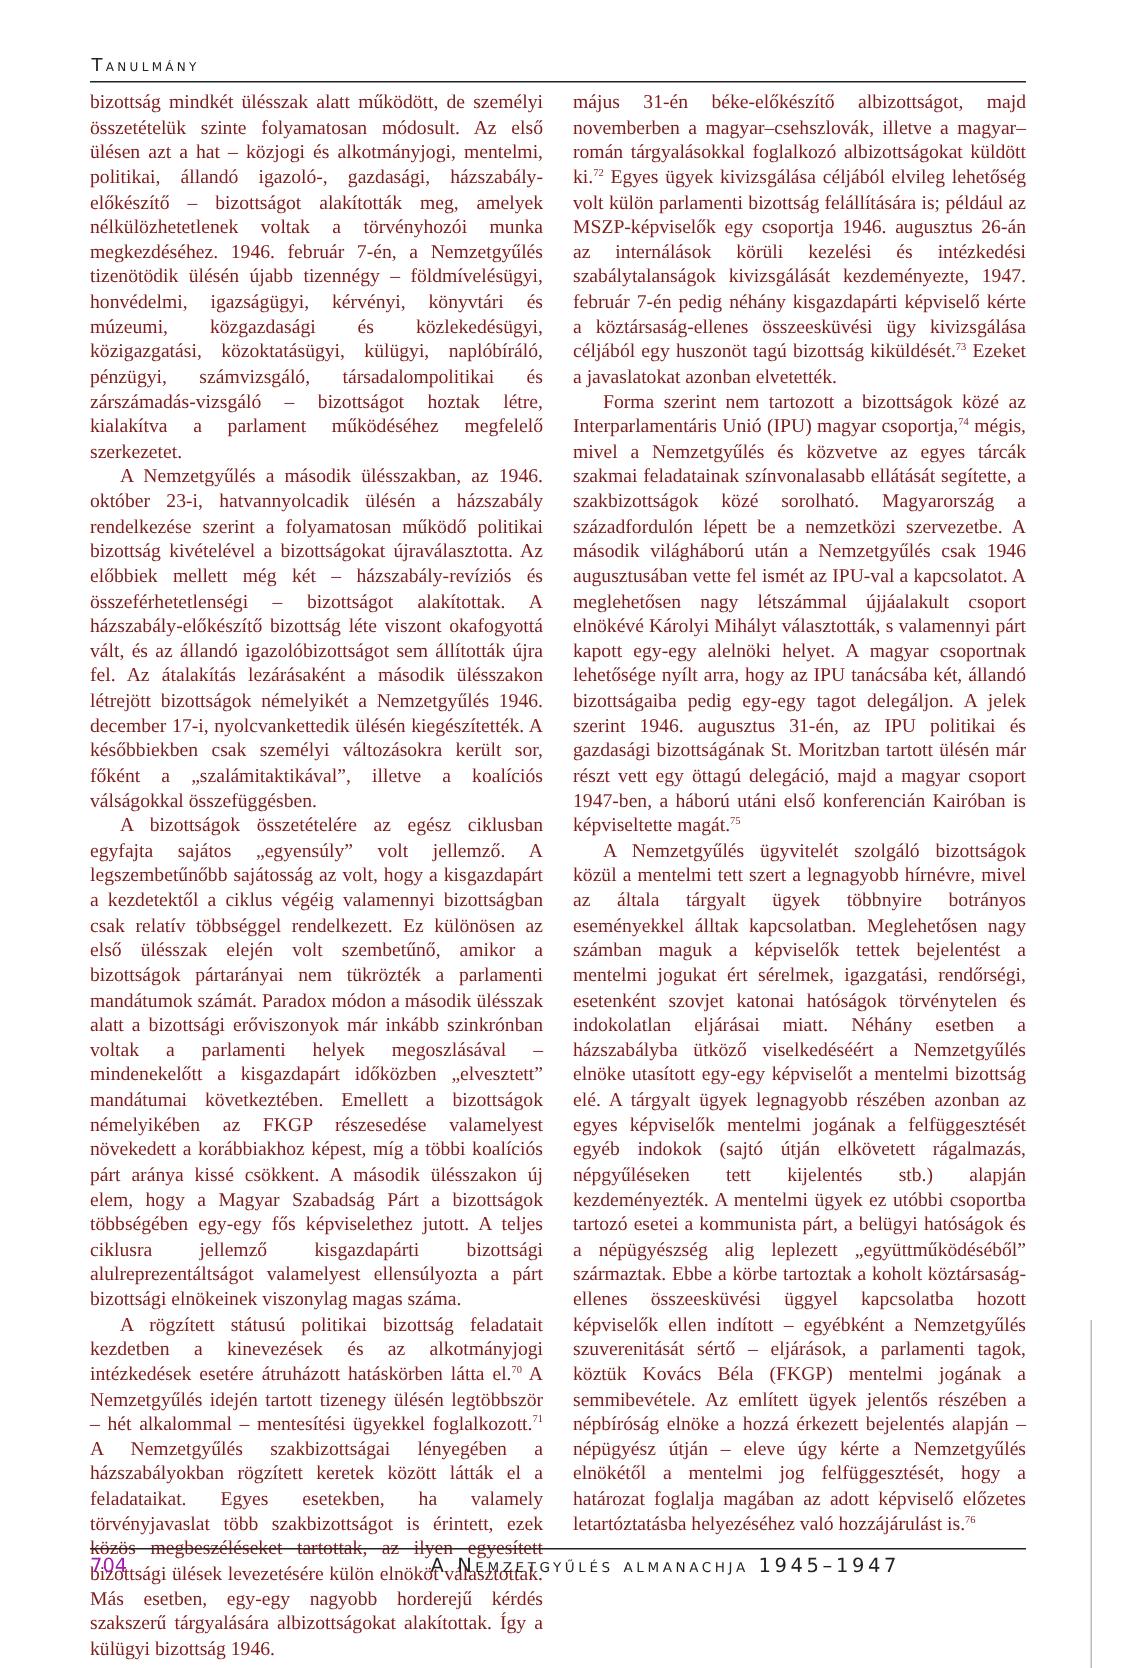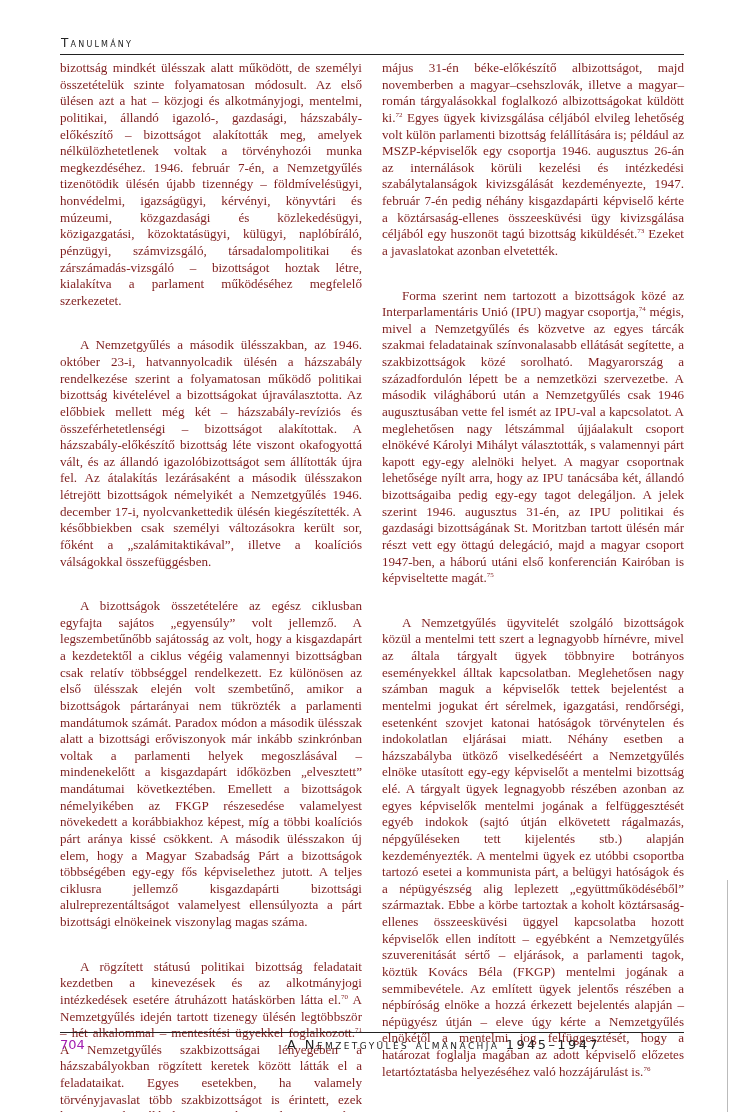--- a/index.html
+++ b/index.html
@@ -15,21 +15,21 @@
   .rule.top { top: 54px; }
   .rule.bottom { top: 1032px; }
   .col {
     position: absolute; top: 60px; width: 302px;
     font-family: "Liberation Serif", serif; font-size: 13.1px; line-height: 16.62px;
     text-align: justify; color: #7f1d1d;
   }
   .col.left { left: 60px; }
   .col.right { left: 382px; }
   .col p { margin: 0; }
-  .col p.indent { text-indent: 20px; margin-top: 28px; }
+  .col p.indent { text-indent: 20px; }
   sup { font-size: 7px; line-height: 0; vertical-align: 5px; }
   .page-number {
     position: absolute; left: 60px; top: 1037px;
     font-family: "DejaVu Sans", sans-serif; font-weight: normal; font-size: 13px; color: #a21caf;
   }
   .running-foot {
     position: absolute; right: 66px; top: 1037px;
     font-family: "DejaVu Sans", sans-serif; font-size: 13px; letter-spacing: 2.4px;
     font-variant: small-caps; color: #222; white-space: nowrap;
   }

